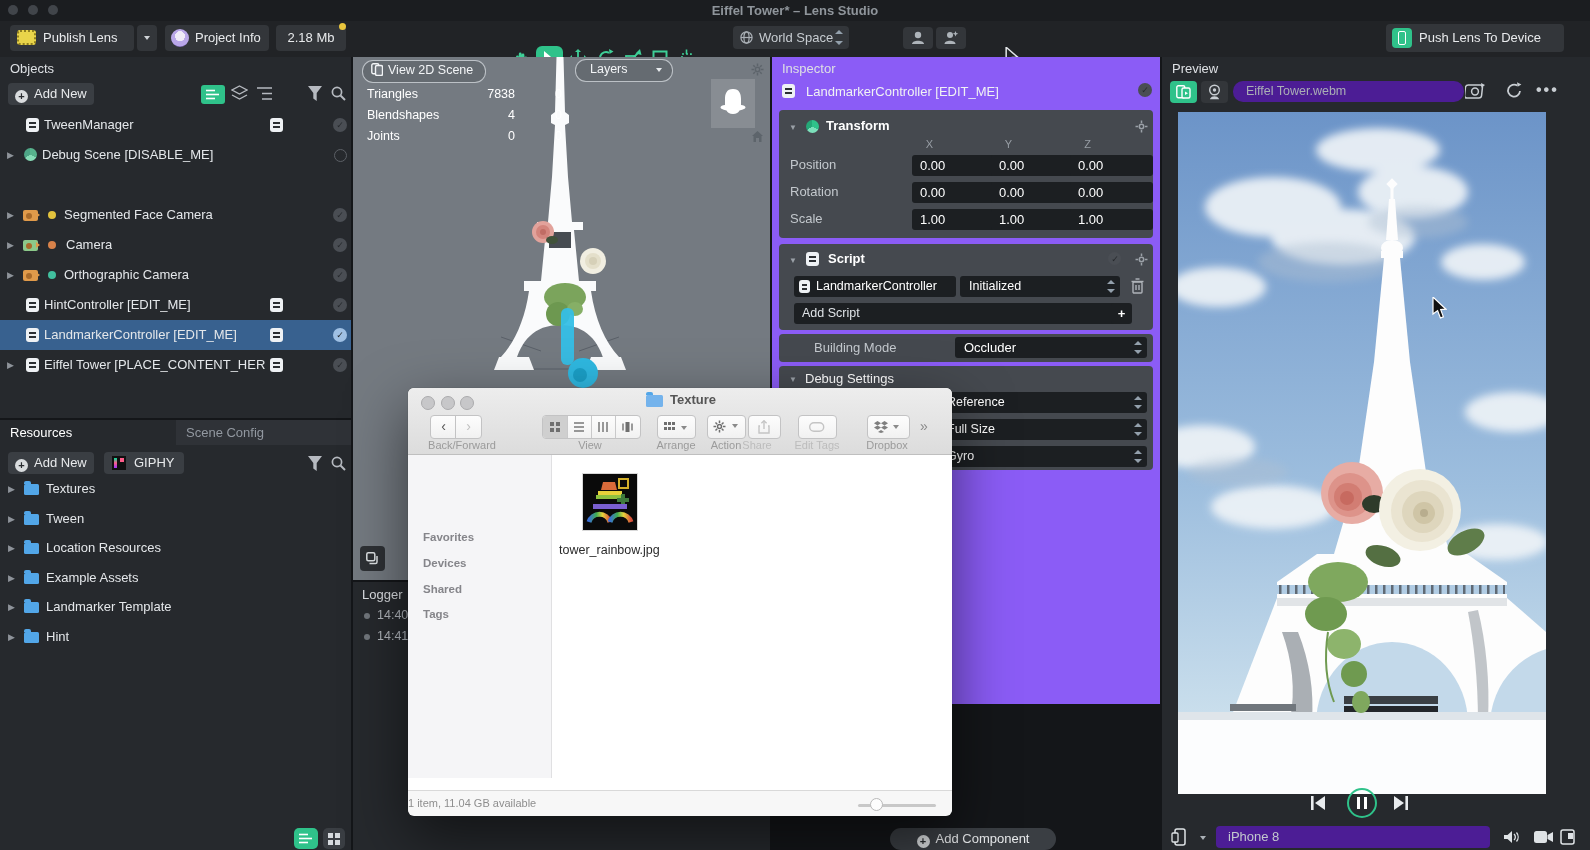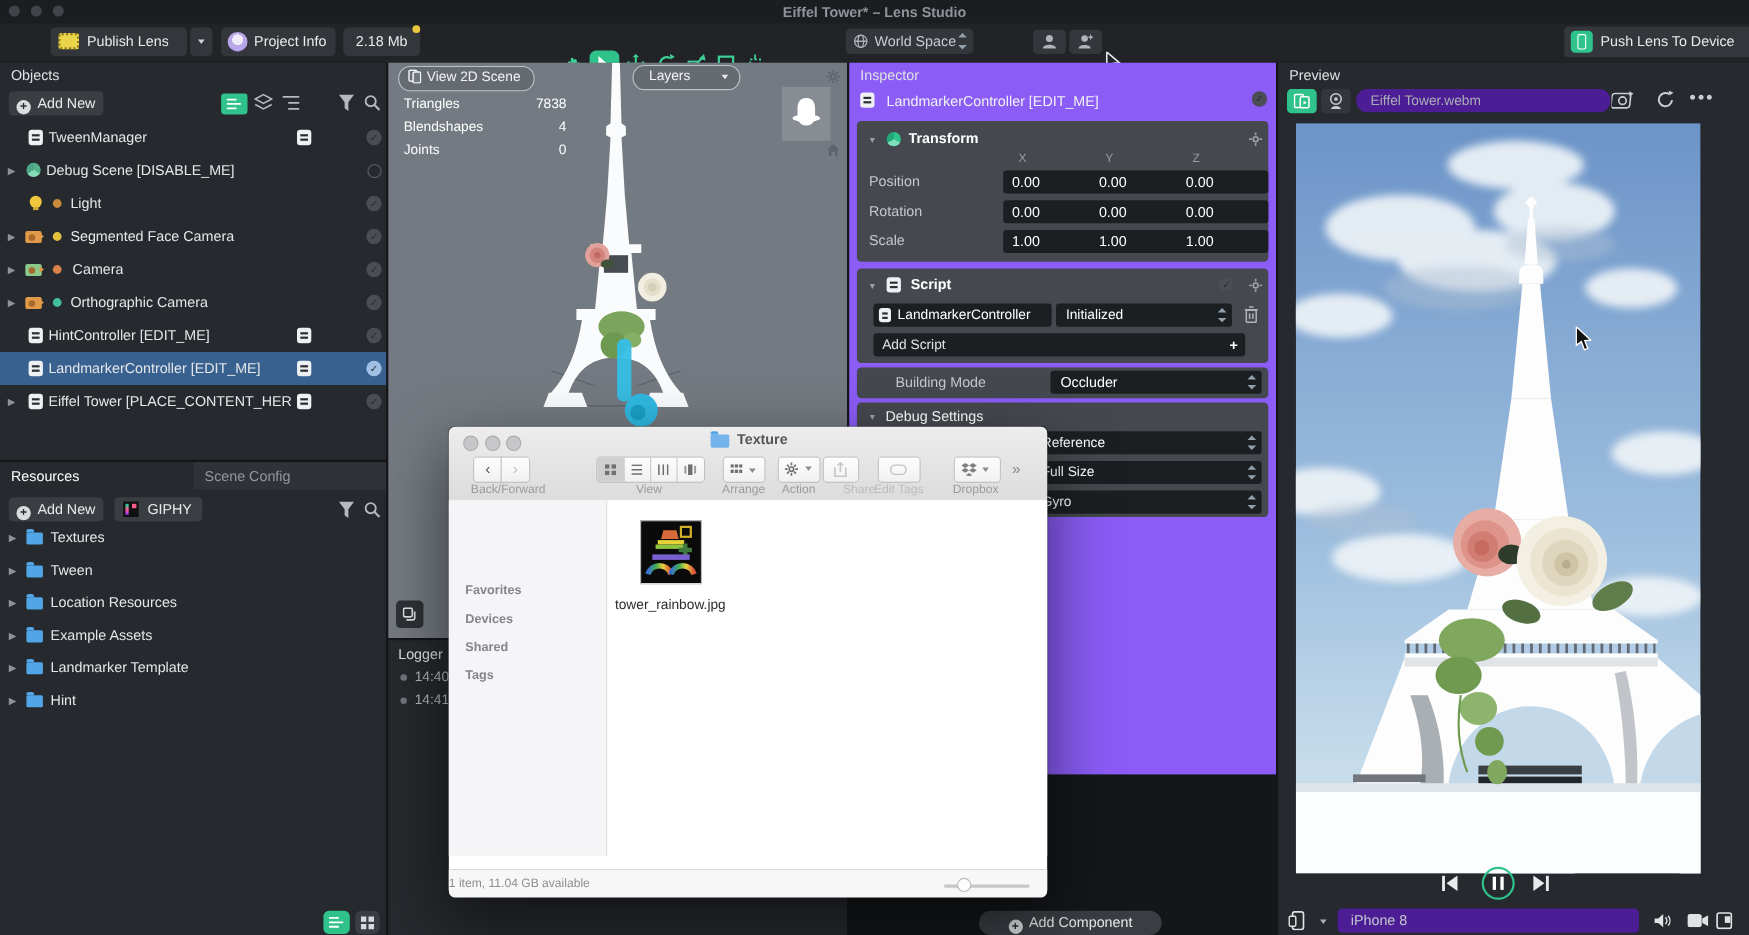--- a/index.html
+++ b/index.html
@@ -5,21 +5,21 @@
   html,body{margin:0;padding:0;background:#141619;}
   body{font-family:"Liberation Sans","DejaVu Sans",sans-serif;}
   #root{position:relative;width:1590px;height:850px;background:#141619;overflow:hidden;}
   .abs{position:absolute;}
   .nowrap{white-space:nowrap;overflow:hidden;}
   
   .titlebar{left:0;top:0;width:1590px;height:21px;background:#1b1d20;}
   .tl{width:10px;height:10px;border-radius:50%;background:#41454a;top:5px;}
   .titletext{left:0;top:3px;width:1590px;text-align:center;font-size:13px;color:#8f959b;font-weight:bold;}
   .toolbar{left:0;top:21px;width:1590px;height:36px;background:#212326;}
-  .tbtn{background:#33363a;border-radius:4px;color:#e8eaec;font-size:13px;line-height:26px;margin-left:36px;}
+  .tbtn{background:#33363a;border-radius:4px;color:#e8eaec;font-size:13px;line-height:26px;}
   .pill{border:1px solid rgba(235,240,244,.65);background:rgba(50,55,60,.22);border-radius:11px;color:#f2f4f6;font-size:12.5px;line-height:19px;}
   .panel{background:#26292d;}
   .ptitle{color:#dde0e4;font-size:13px;text-align:right;}
   .addbtn{background:#3a3e43;border-radius:4px;height:22px;color:#e8eaec;font-size:13px;line-height:22px;}
   .pluscirc{display:inline-block;width:13px;height:13px;border-radius:50%;background:#d9dcde;color:#2a2d30;font-size:11px;line-height:13px;text-align:center;font-weight:bold;vertical-align:-2px;}
   .orow{left:0;width:351px;height:30px;}
   .orow.sel{background:#38618f;}
   .olabel{color:#e4e7ea;font-size:13px;line-height:30px;top:0;}
   .exp{color:#8e939a;font-size:9px;line-height:30px;}
   .exp::after{content:"▶";}
@@ -212,26 +212,20 @@
       <span class="abs olabel nowrap" style="left:44px">TweenManager</span>
       <span class="abs ic-script" style="left:270px;top:8px"></span>
       <span class="abs chk" style="left:333px"></span>
     </div>
     <div class="abs orow" style="top:83px">
       <span class="abs exp" style="left:7px"></span>
       <span class="abs ic-orb" style="left:24px;top:8px"></span>
       <span class="abs olabel nowrap" style="left:42px">Debug Scene [DISABLE_ME]</span>
       <span class="abs chk off" style="left:334px;top:9px"></span>
     </div>
-    <div class="abs orow" style="top:113px">
-      <span class="abs ic-bulb" style="left:27px;top:8px"></span>
-      <span class="abs dot8" style="left:48px;background:#c98a3c"></span>
-      <span class="abs olabel nowrap" style="left:64px">Light</span>
-      <span class="abs chk" style="left:333px"></span>
-    </div>
     <div class="abs orow" style="top:143px">
       <span class="abs exp" style="left:7px"></span>
       <span class="abs ic-cam" style="left:23px;top:10px"></span>
       <span class="abs dot8" style="left:48px;background:#e2c23d"></span>
       <span class="abs olabel nowrap" style="left:64px">Segmented Face Camera</span>
       <span class="abs chk" style="left:333px"></span>
     </div>
     <div class="abs orow" style="top:173px">
       <span class="abs exp" style="left:7px"></span>
       <span class="abs ic-cam" style="left:23px;top:10px;background:#8cc98a"></span>
@@ -772,21 +766,21 @@
 
       <div class="abs fbtn" style="left:340px;width:31px">
         <svg style="margin:4px 0 0 9px" width="12" height="14" viewBox="0 0 12 14">
             <g fill="none" stroke="#c4c4c4" stroke-width="1.4">
               <path d="M2,6 h-1 v7 h10 v-7 h-1"></path>
               <line x1="6" y1="0.8" x2="6" y2="9"></line>
               <path d="M3.4,3.2 L6,0.8 L8.6,3.2"></path>
             </g>
           </svg>
       </div>
-      <div class="flabel dis" style="left:343px;width:60px">Share</div>
+      <div class="flabel dis" style="left:319px;width:60px">Share</div>
 
       <div class="abs fbtn" style="left:390px;width:37px">
         <svg style="margin:6px 0 0 10px" width="16" height="10" viewBox="0 0 16 10">
             <rect x="0.7" y="0.7" width="14" height="8.6" rx="4.3" fill="none" stroke="#c4c4c4" stroke-width="1.4"></rect>
           </svg>
       </div>
       <div class="flabel dis" style="left:379px;width:60px">Edit Tags</div>
 
       <div class="abs fbtn" style="left:459px;width:41px">
         <svg style="margin:5px 0 0 6px" width="14" height="12" viewBox="0 0 14 12">

